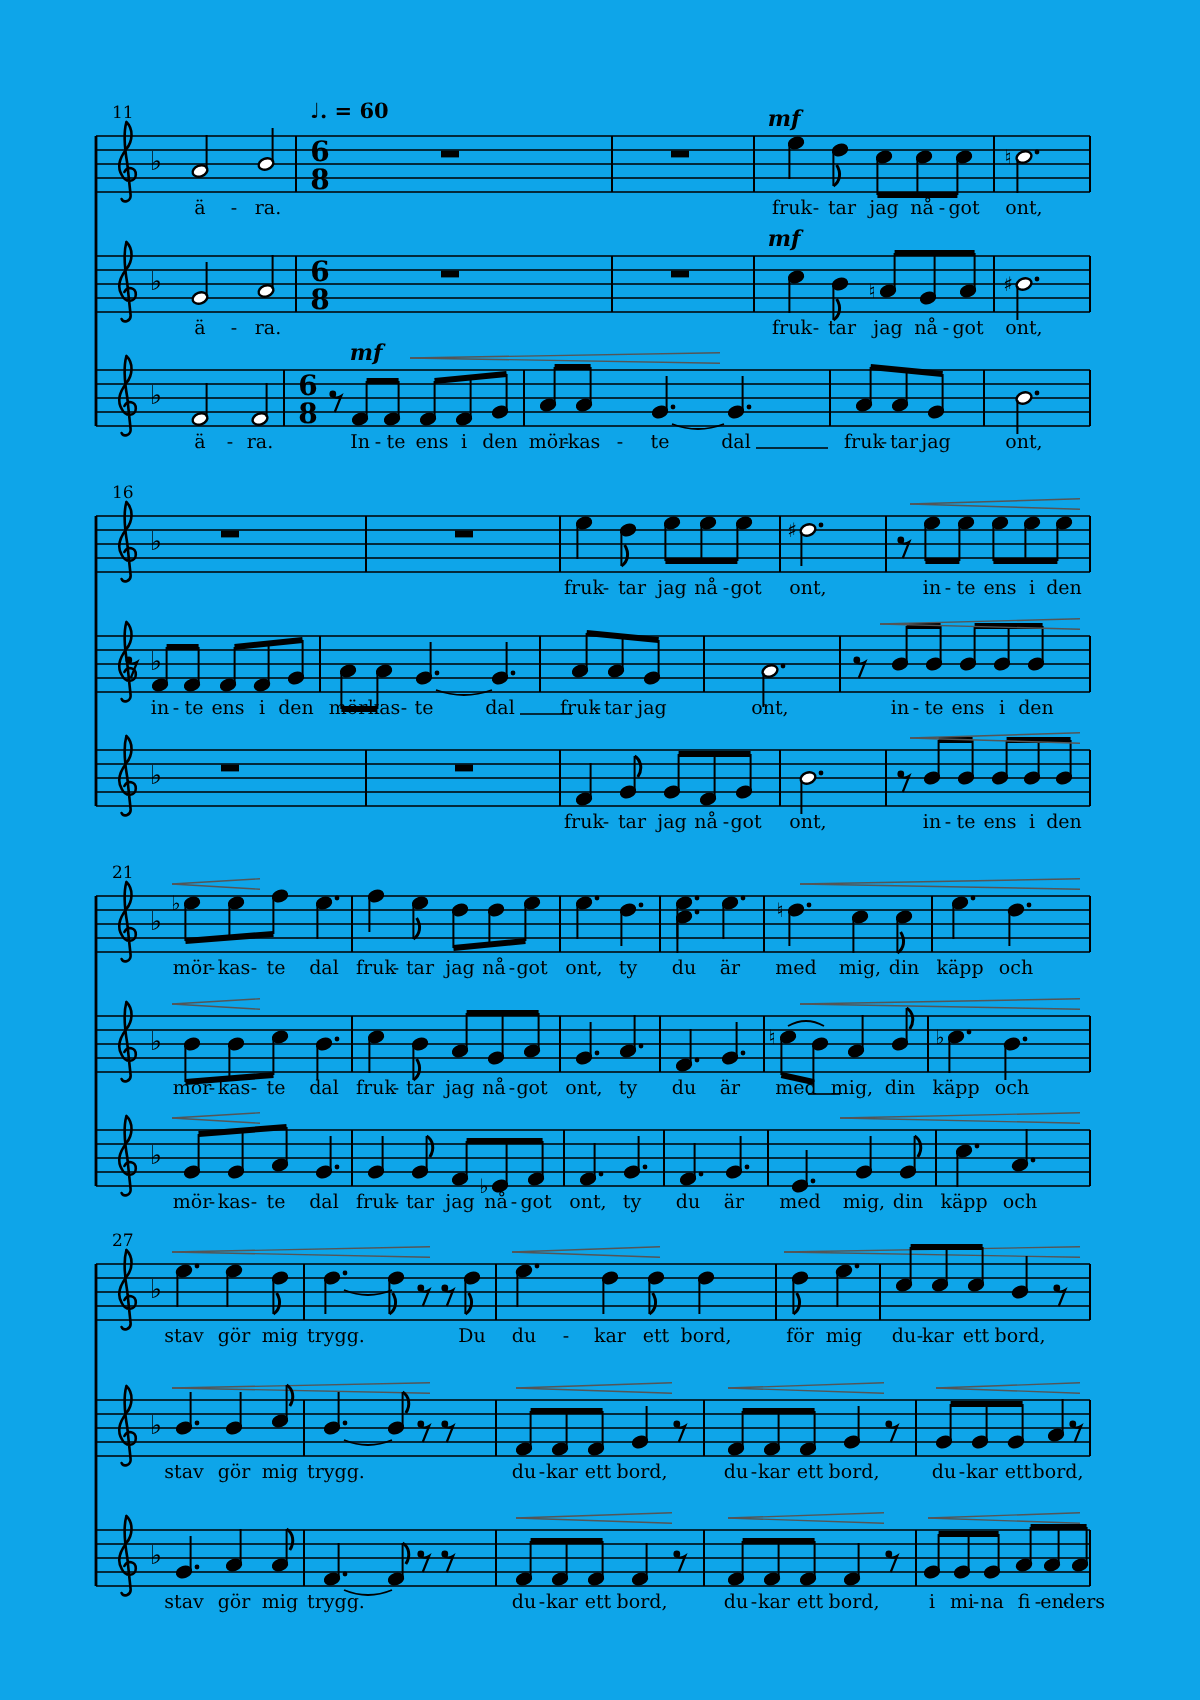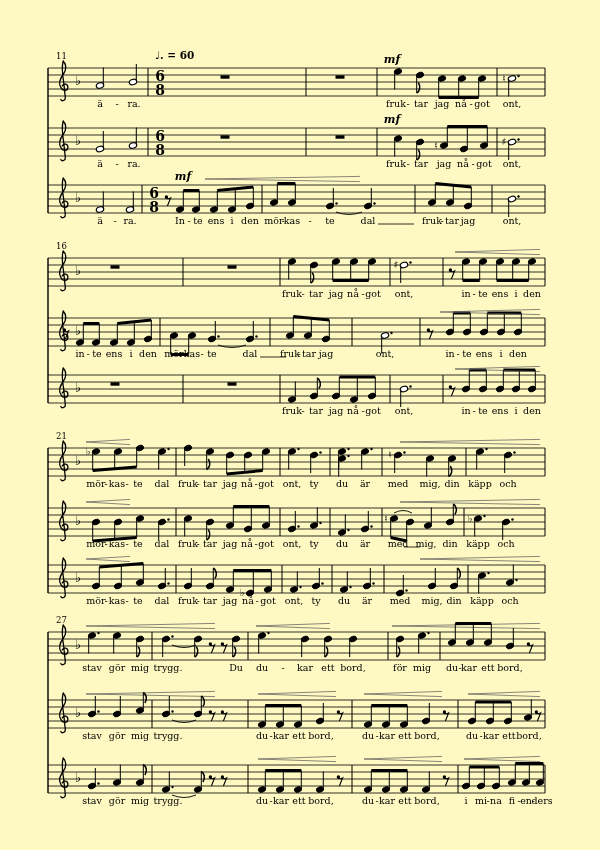--- a/index.html
+++ b/index.html
@@ -1,19 +1,19 @@
 <!DOCTYPE html>
 <html><head>
 <meta charset="utf-8">
 <style>
   html,body{margin:0;padding:0;background:#e8e8e8;}
   #score-page{
     position:relative;
     width:600px;height:850px;
-    background:#fef9c3;
+    background:#0ea5e9;
     margin:0 auto;
     font-family:"DejaVu Serif", serif;
     overflow:hidden;
   }
   svg{position:absolute;left:0;top:0;}
   text{user-select:none;}
 </style>
 </head>
 <body>
 

